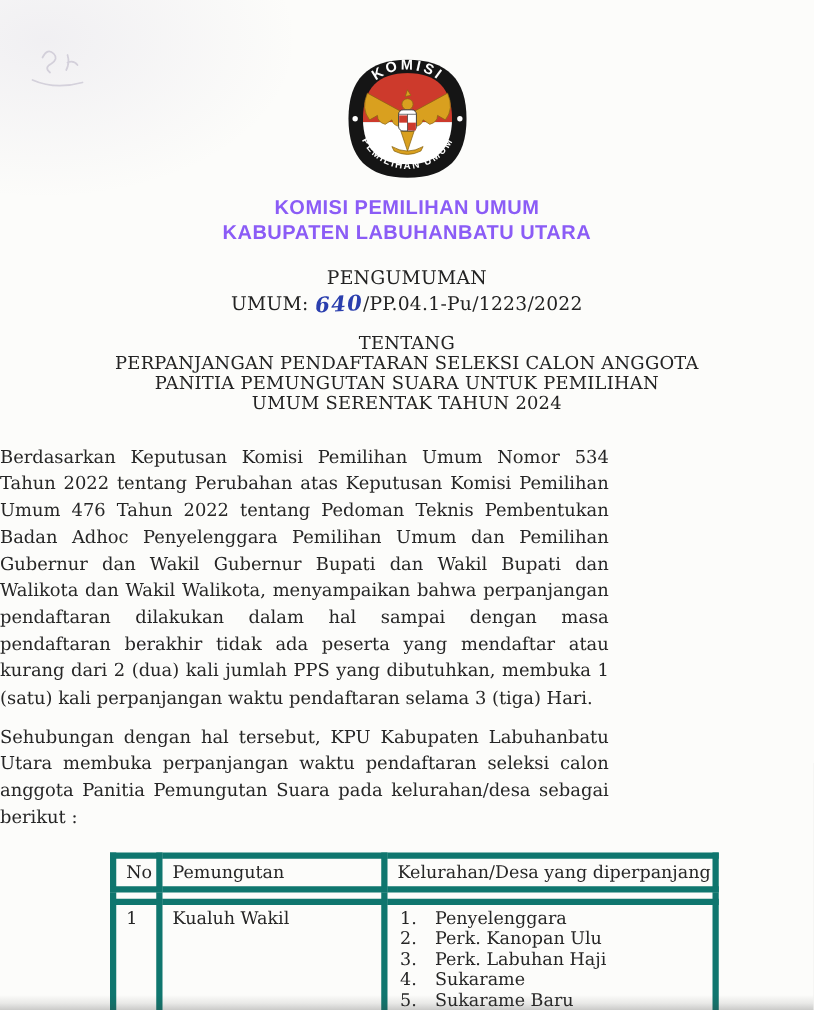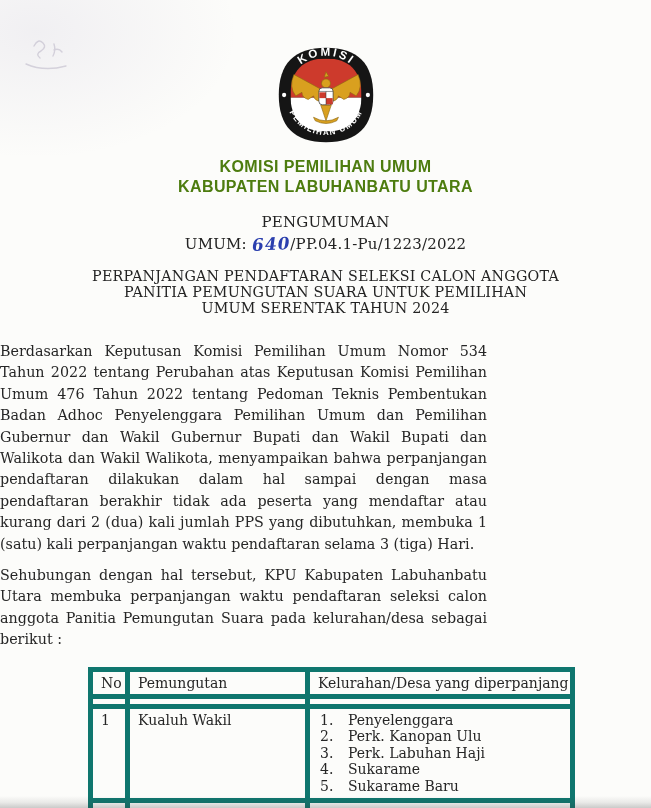--- a/index.html
+++ b/index.html
@@ -36,21 +36,21 @@
   }
   
   .org-block{
     margin-top:9px;
     text-align:center;
     font-family:"Liberation Sans","DejaVu Sans",sans-serif;
     font-weight:bold;
     font-size:16px;
     line-height:20px;
     letter-spacing:.4px;
-    color:#4d7c0f;
+    color:#8b5cf6;
   }
   
   .doc-title-block{
     margin-top:15px;
     text-align:center;
     font-size:15px;
     line-height:21px;
     letter-spacing:.2px;
   }
   .hand-number{
@@ -182,20 +182,21 @@
     <div>KOMISI PEMILIHAN UMUM</div>
     <div>KABUPATEN LABUHANBATU UTARA</div>
   </div>
 
   <div class="doc-title-block">
     <div>PENGUMUMAN</div>
     <div><span>UMUM:</span>&nbsp;<span class="hand-number">640</span><span>/PP.04.1-Pu/1223/2022</span></div>
   </div>
 
   <div class="tentang-block">
+    <div>TENTANG</div>
     <div>PERPANJANGAN PENDAFTARAN SELEKSI CALON ANGGOTA</div>
     <div>PANITIA PEMUNGUTAN SUARA UNTUK PEMILIHAN</div>
     <div>UMUM SERENTAK TAHUN 2024</div>
   </div>
 
   <div class="content para1">Berdasarkan Keputusan Komisi Pemilihan Umum Nomor 534 Tahun 2022 tentang Perubahan atas Keputusan Komisi Pemilihan Umum 476 Tahun 2022 tentang Pedoman Teknis Pembentukan Badan Adhoc Penyelenggara Pemilihan Umum dan Pemilihan Gubernur dan Wakil Gubernur Bupati dan Wakil Bupati dan Walikota dan Wakil Walikota, menyampaikan bahwa perpanjangan pendaftaran dilakukan dalam hal sampai dengan masa pendaftaran berakhir tidak ada peserta yang mendaftar atau kurang dari 2 (dua) kali jumlah PPS yang dibutuhkan, membuka 1 (satu) kali perpanjangan waktu pendaftaran selama 3 (tiga) Hari.</div>
   <div class="content para2">Sehubungan dengan hal tersebut, KPU Kabupaten Labuhanbatu Utara membuka perpanjangan waktu pendaftaran seleksi calon anggota Panitia Pemungutan Suara pada kelurahan/desa sebagai berikut :</div>
 
   <table class="doc-table">
     <colgroup>

